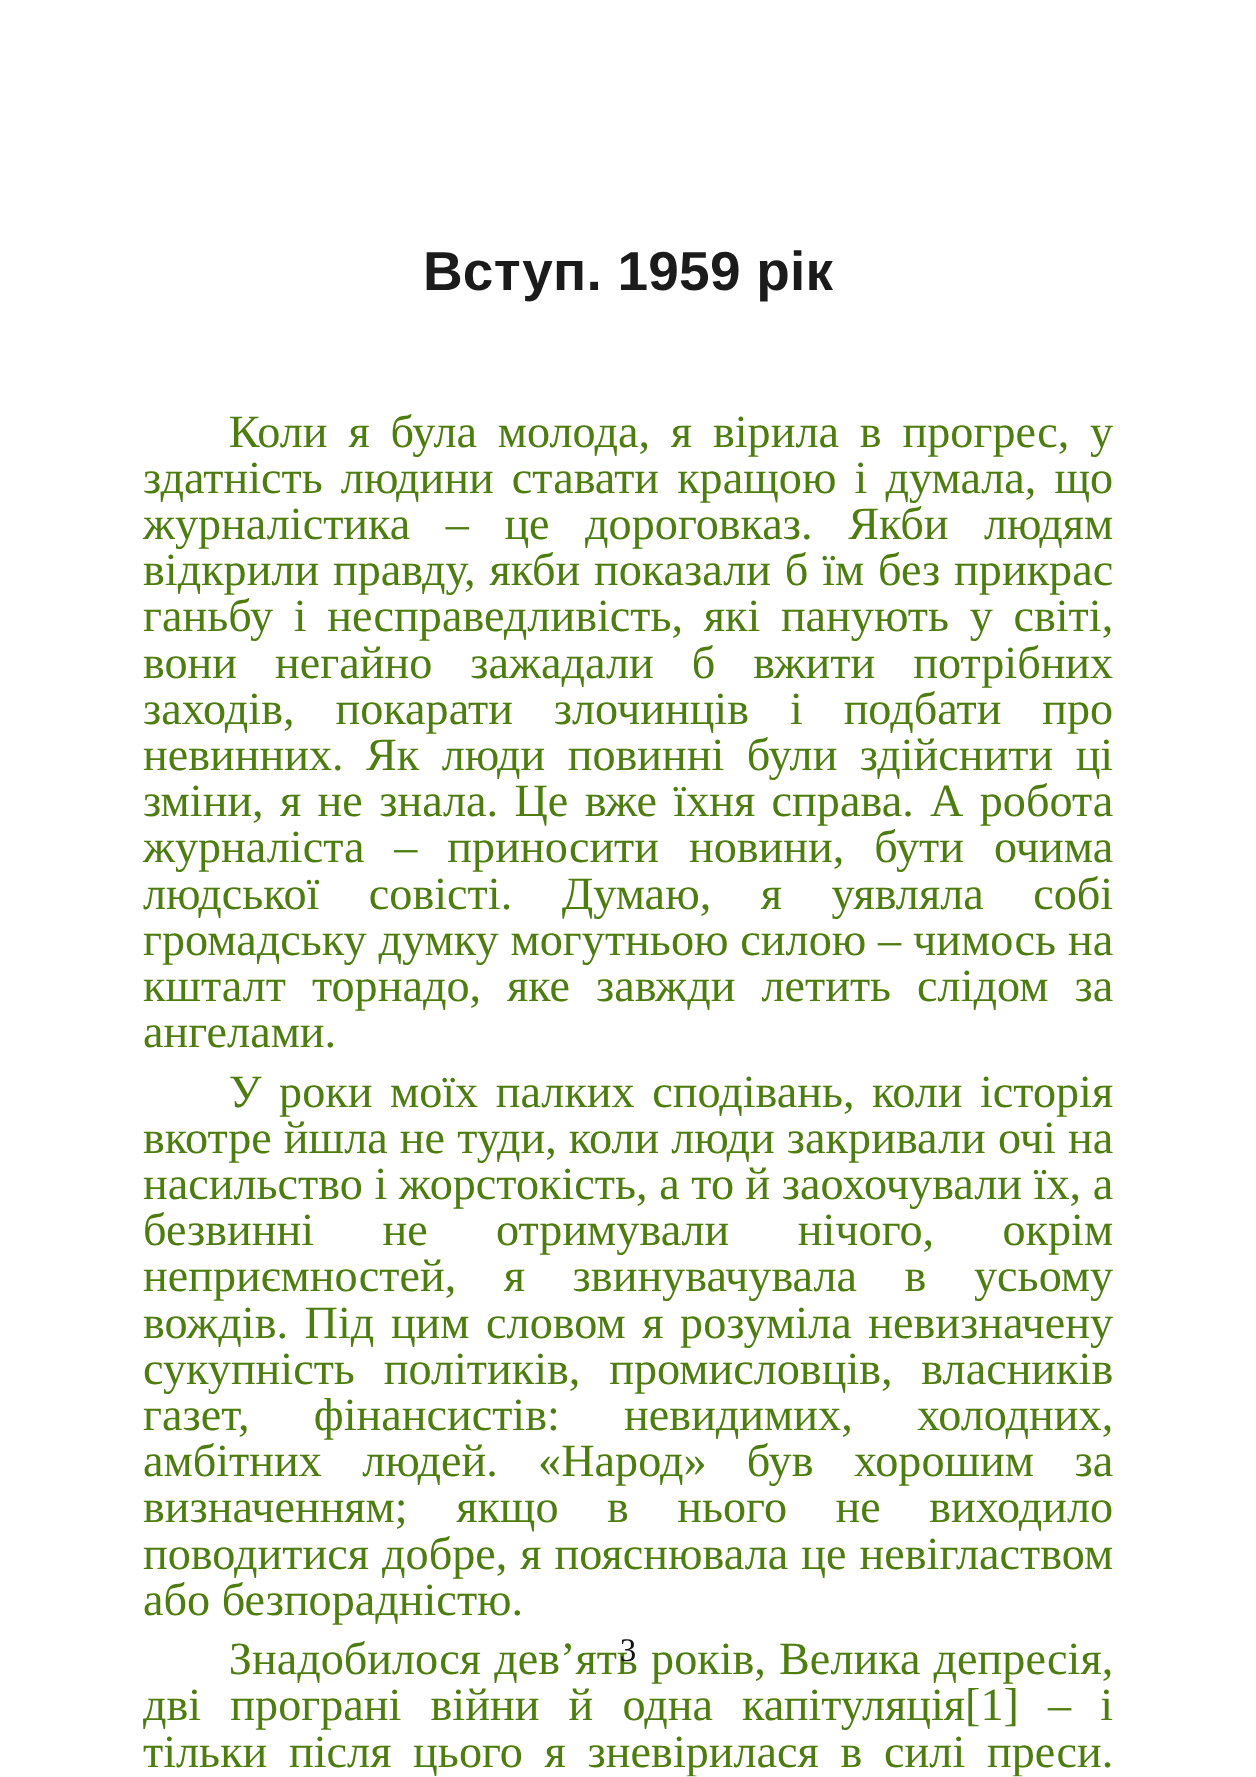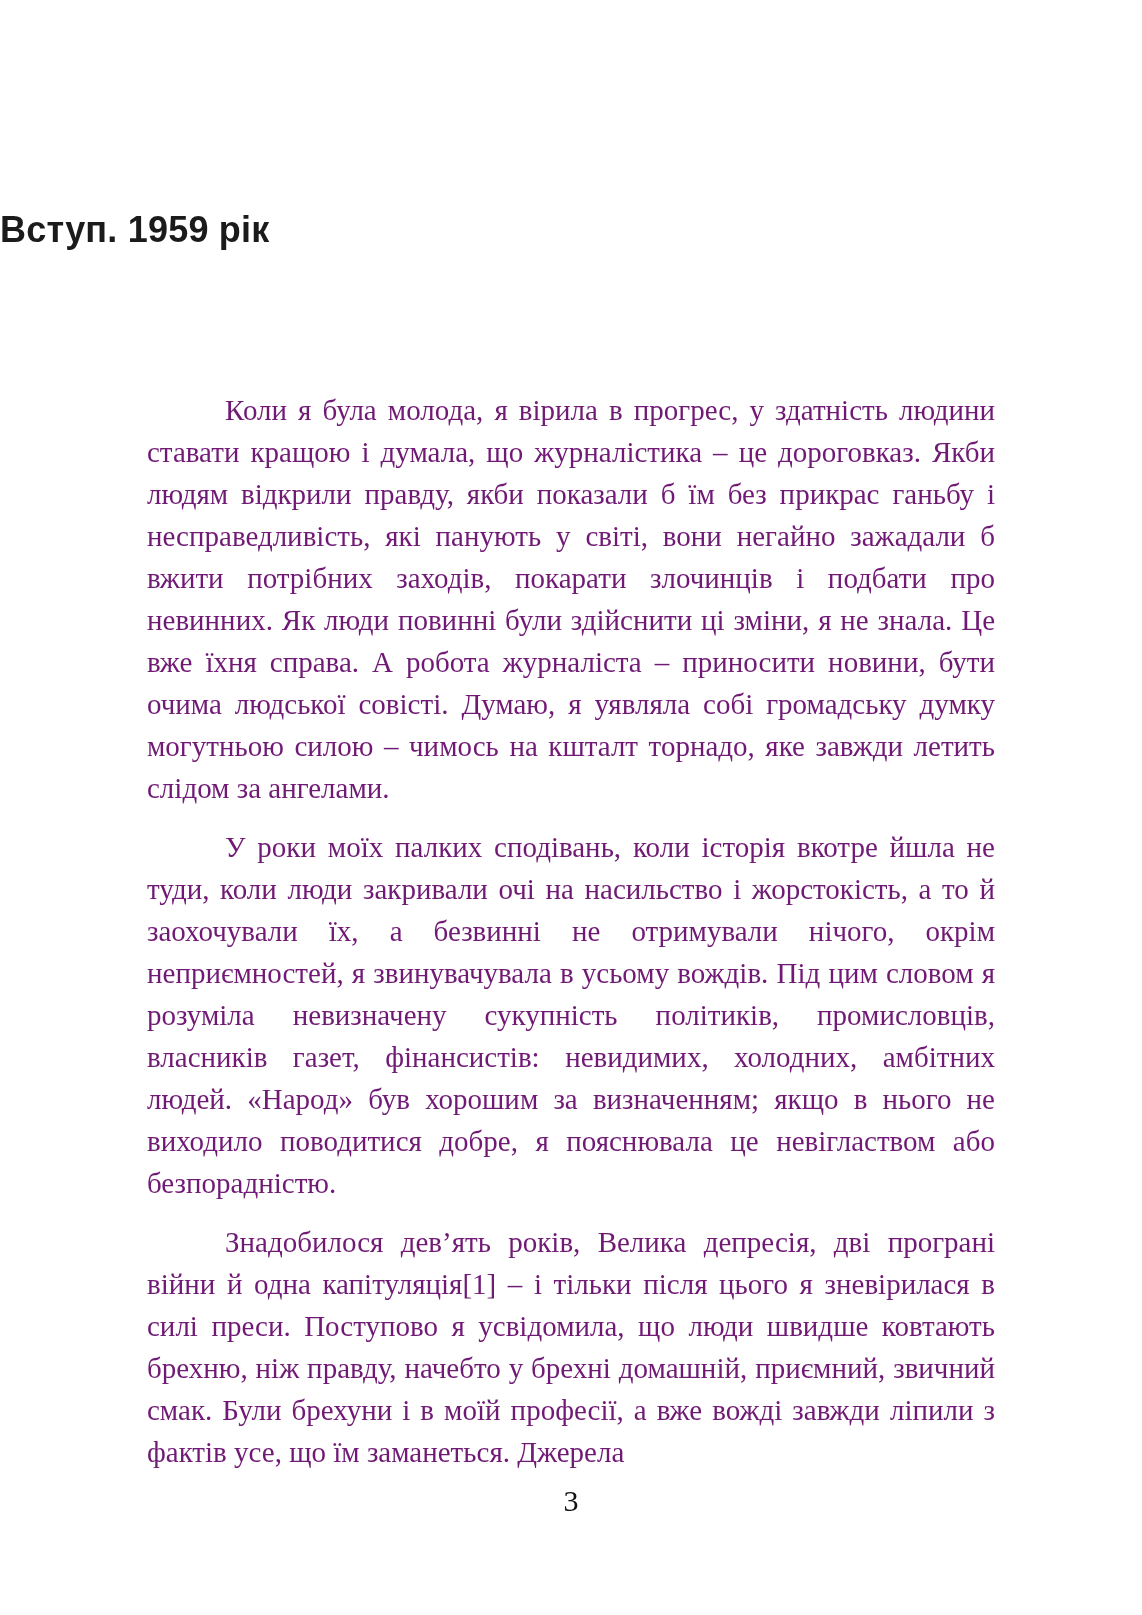--- a/index.html
+++ b/index.html
@@ -16,43 +16,44 @@
     margin: 0 auto;
     overflow: hidden;
     box-sizing: border-box;
   }
 
   .chapter-title {
     position: absolute;
     left: 0;
     right: 0;
     top: 186px;
+    text-align: center;
     font-family: "Liberation Sans", "DejaVu Sans", sans-serif;
-    font-size: 36px;
+    font-size: 50px;
     font-weight: 600;
     letter-spacing: 0.2px;
     color: #1b1b1b;
     line-height: 1.1;
   }
 
   .text-block {
     position: absolute;
     left: 130px;
     top: 372px;
     width: 882px;
   }
 
   .body-par {
     font-family: "Liberation Serif", "DejaVu Serif", serif;
-    font-size: 29px;
+    font-size: 42px;
     line-height: 42px;
-    color: #701a75;
+    color: #4d7c0f;
     text-align: justify;
     text-justify: inter-word;
-    margin: 17px;
+    margin: 0;
     text-indent: 78px;
     hyphens: manual;
     -webkit-hyphens: manual;
   }
   .body-par + .body-par {
     margin-top: 12px;
   }
 
   .page-number {
     position: absolute;

